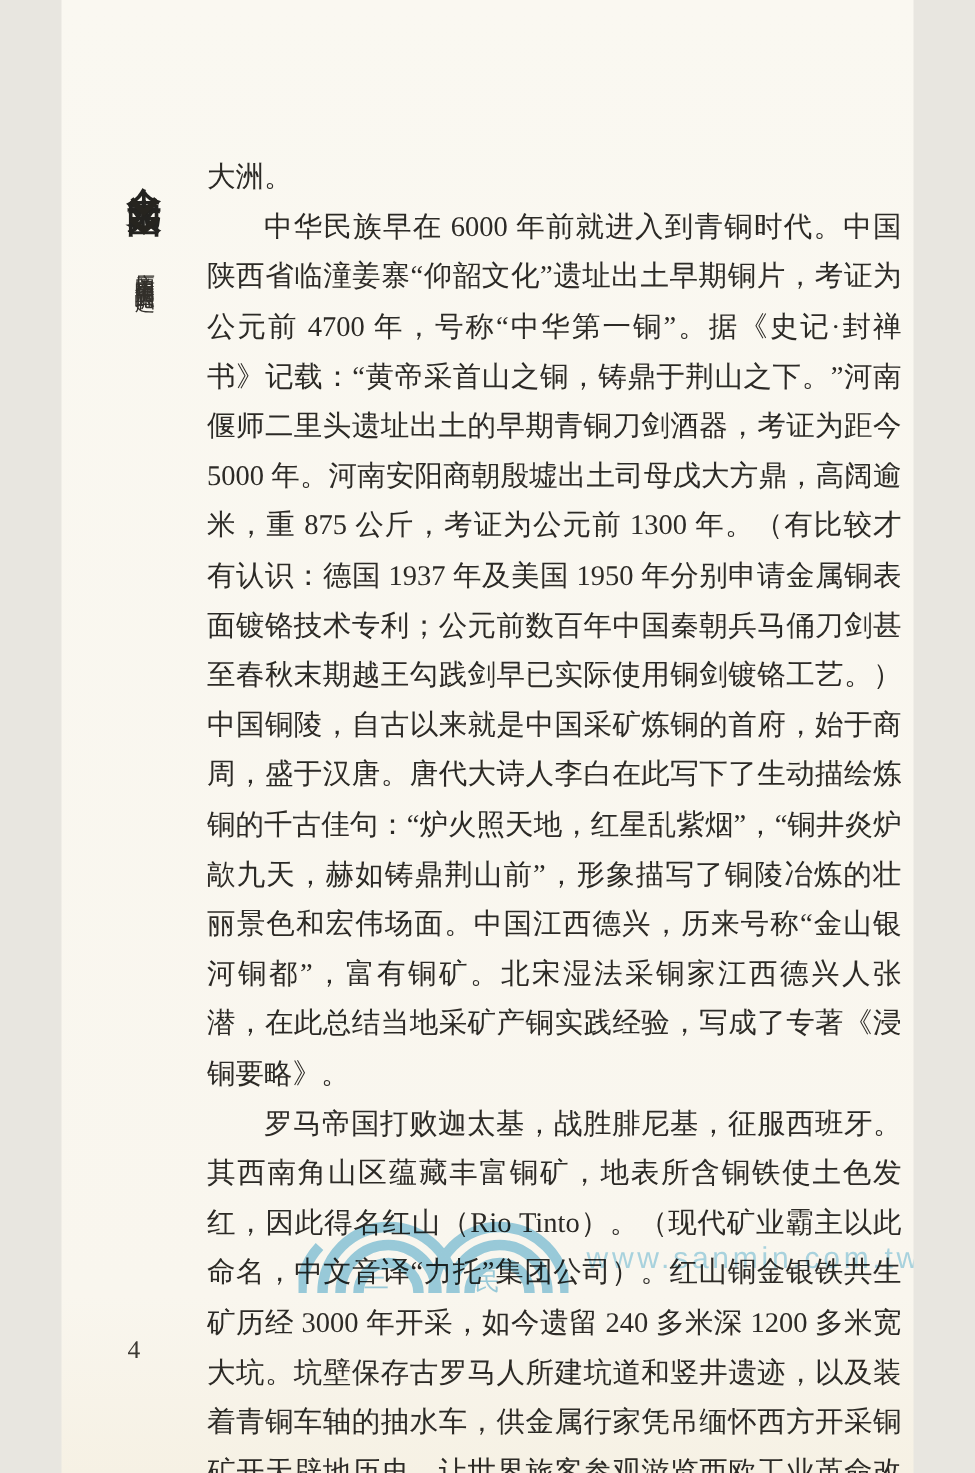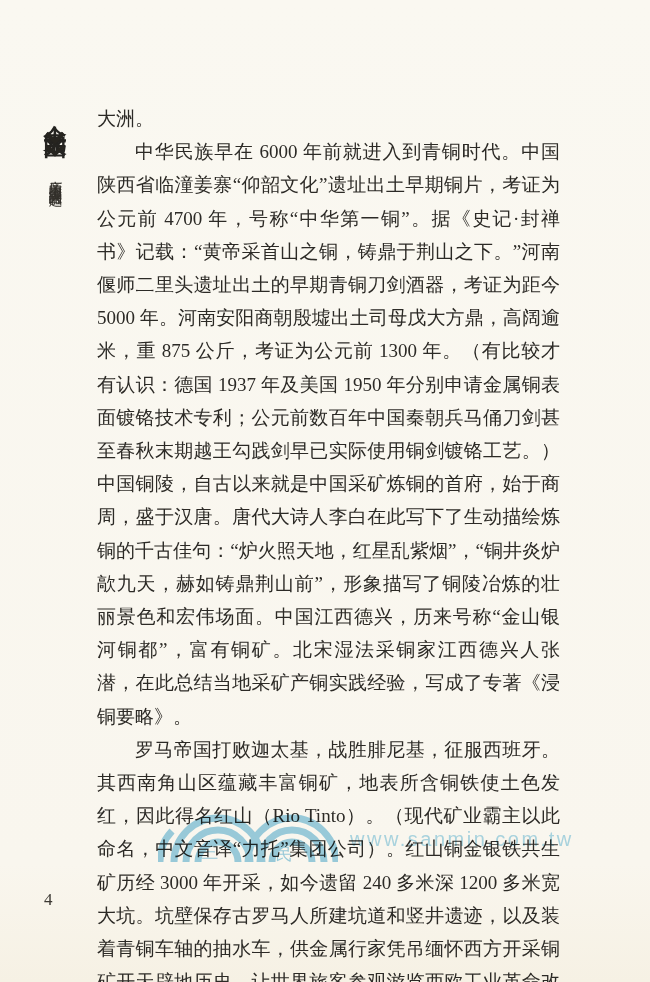--- a/index.html
+++ b/index.html
@@ -1,18 +1,18 @@
 <!DOCTYPE html>
 <html><head>
 <meta charset="utf-8">
 <style>
   html, body { margin: 0; padding: 0; background: #e8e6e0; }
   .page {
     position: relative;
-    width: 650px;
+    width: 568px;
     height: 982px;
     margin: 0 auto;
     background: linear-gradient(#faf8f1 0%, #f9f6ee 88%, #f6f1e4 100%);
     overflow: hidden;
     font-family: "Liberation Serif", "DejaVu Serif", serif;
   }
 
   
   .spine {
     position: absolute;

